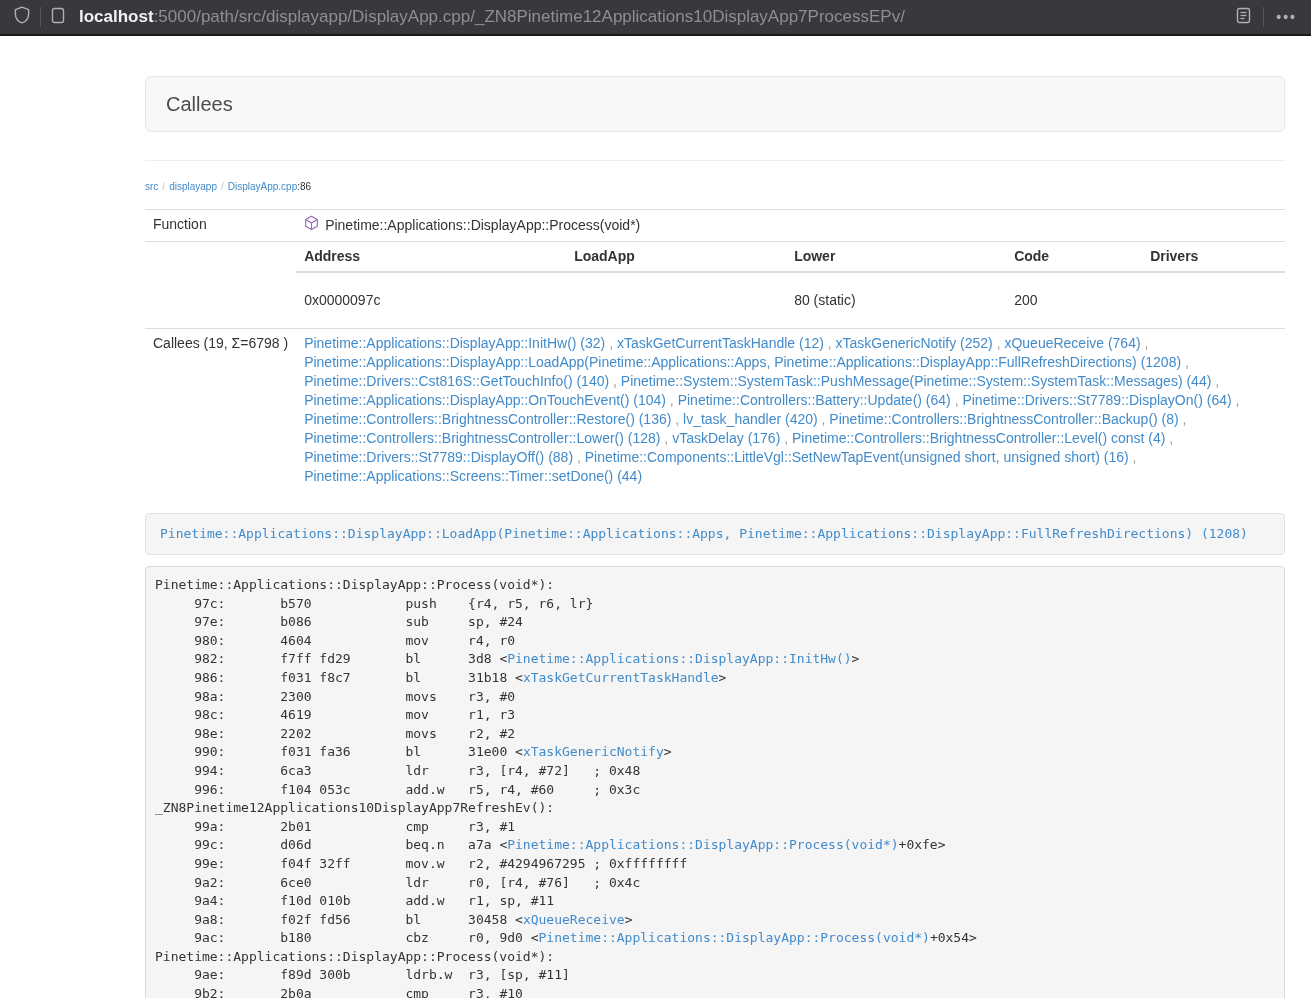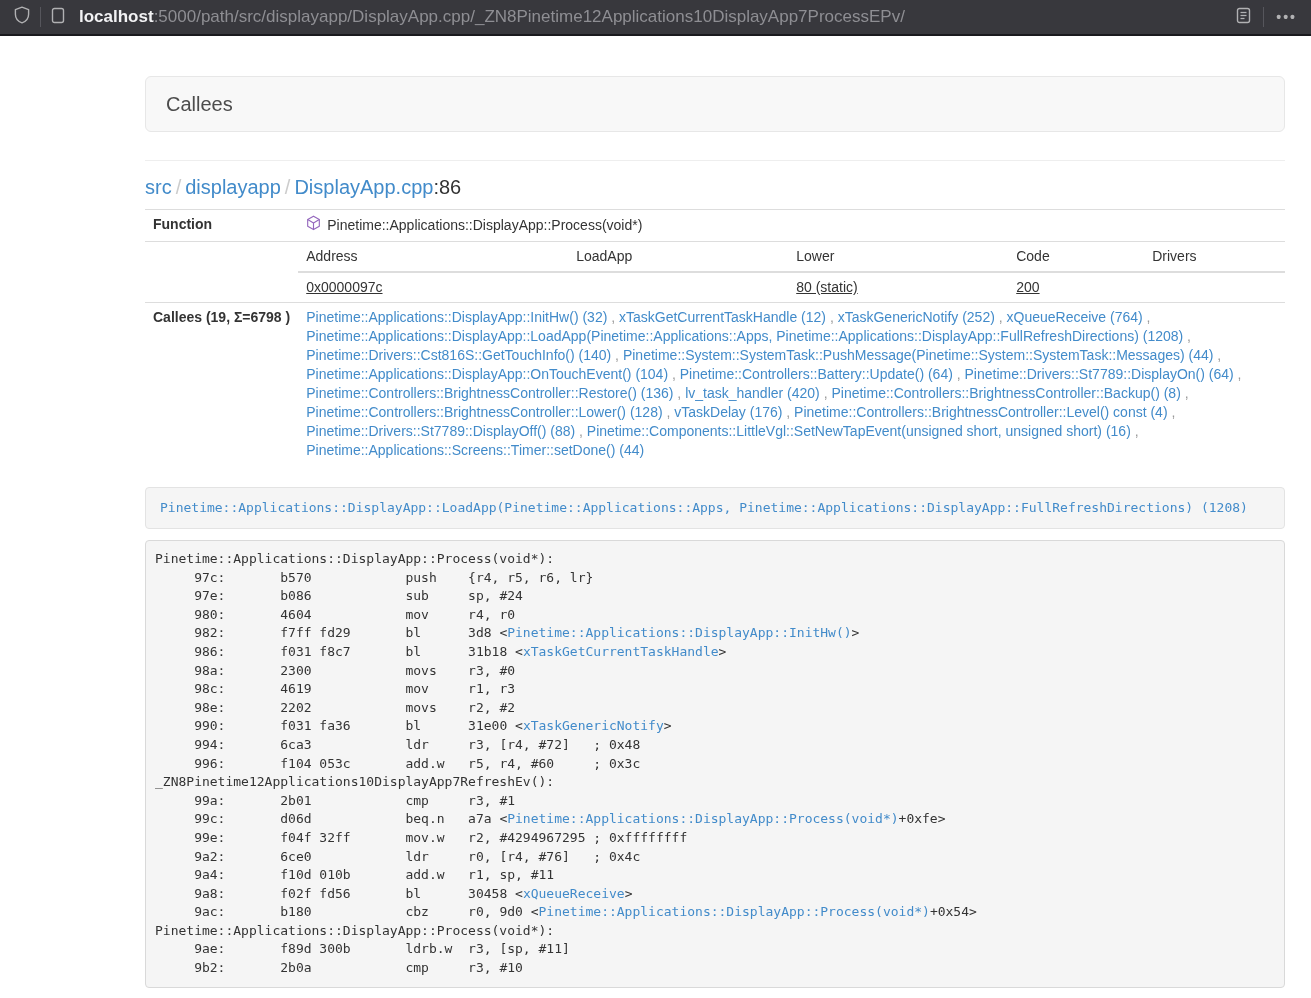--- a/index.html
+++ b/index.html
@@ -27,36 +27,36 @@
   .container { width:1140px; margin-left:145px; }
 
   .jumbotron {
     margin-top:40px; background:#f8f8f8; border:1px solid #e7e7e7;
     border-radius:6px; padding:15px 20px;
   }
   .jumbotron h1 { margin:0; font-size:20px; font-weight:400; color:#4c4c4c; line-height:24px; }
 
   hr.rule { border:0; border-top:1px solid #eee; margin:28px 0 0 0; }
 
-  .breadcrumb { margin-top:16px; font-size:20px; line-height:20px; }
+  .breadcrumb { margin-top:16px; font-size:10px; line-height:20px; }
   .breadcrumb .bsep { color:#ccc; padding:0 4px; }
   .crumb-suffix { color:#333; }
 
   a.lnk { color:#428bca; text-decoration:none; cursor:pointer; }
 
   table.symtab { width:100%; border-collapse:collapse; margin-top:12px; font-size:14px; }
   .symtab th, .symtab td {
     text-align:left; vertical-align:top; padding:5px 8px;
     line-height:19px; border-top:1px solid #ddd; font-weight:normal;
   }
-  .symtab th.rowlabel { width:140px; font-weight:bold; white-space:nowrap; }
+  .symtab th.rowlabel { width:140px; font-weight:normal; white-space:nowrap; }
   .symtab td.nested-holder { padding:0; }
   table.nested { width:100%; border-collapse:collapse; }
-  .nested th { font-weight:normal; border-bottom:2px solid #ddd; border-top:0; padding:5px 8px;margin-left:40px; }
-  .nested td { border:0; padding:5px 8px;text-decoration:underline; }
+  .nested th { font-weight:bold; border-bottom:2px solid #ddd; border-top:0; padding:5px 8px;margin-left:40px; }
+  .nested td { border:0; padding:18px 8px; }
 
   .funcline { display:flex; align-items:center; gap:6px; }
   .callees { line-height:20px; }
   .sep-comma { color:#999; }
 
   .well {
     margin-top:22px; background:#f5f5f5; border:1px solid #e3e3e3; border-radius:4px;
     padding:11px 14px; font-family:"DejaVu Sans Mono", monospace;
     font-size:13px; line-height:18px; white-space:nowrap; overflow:hidden;
   }

